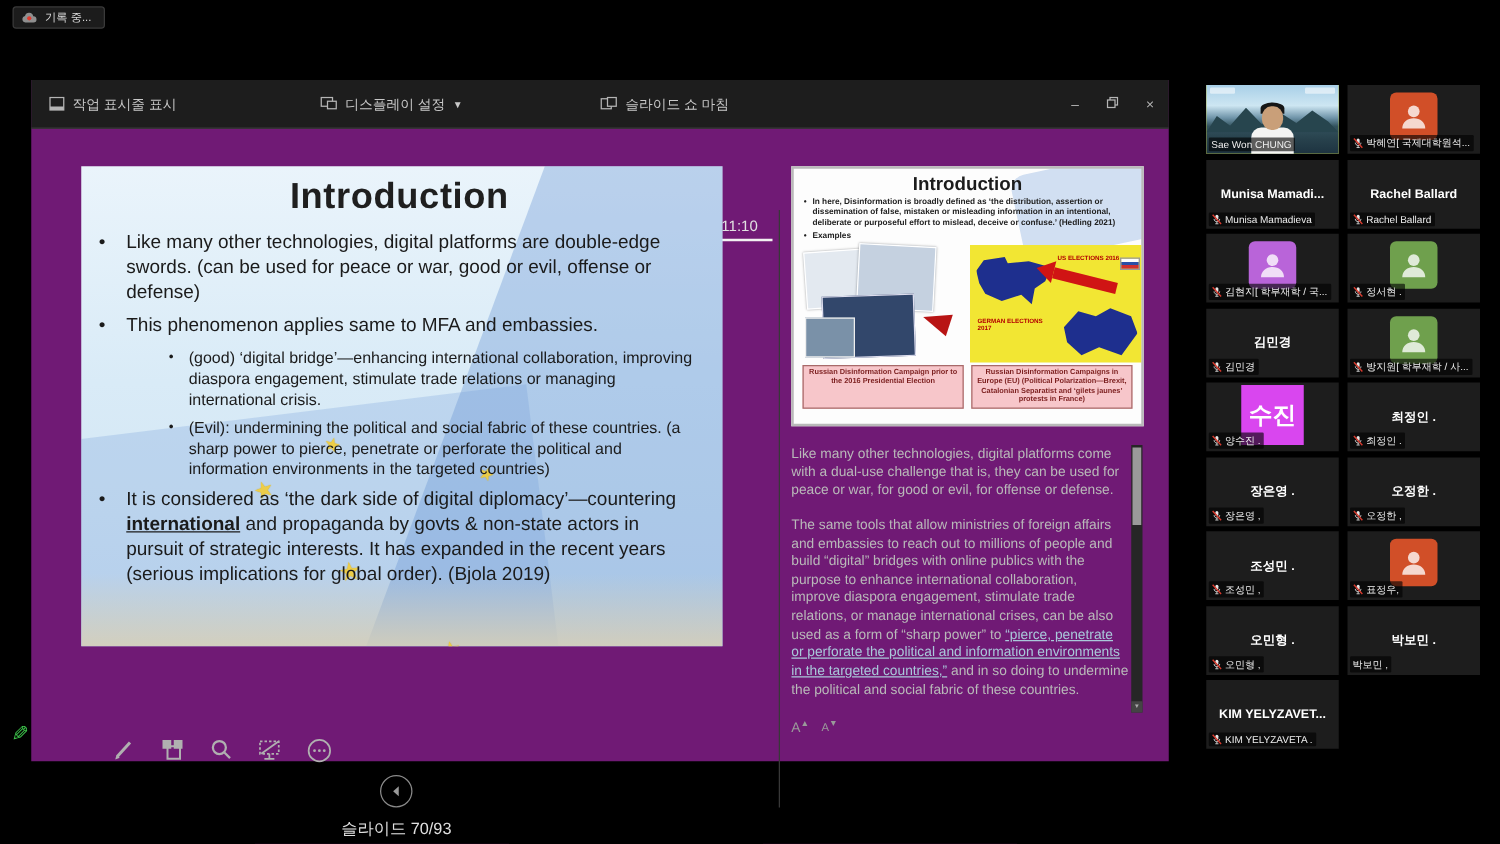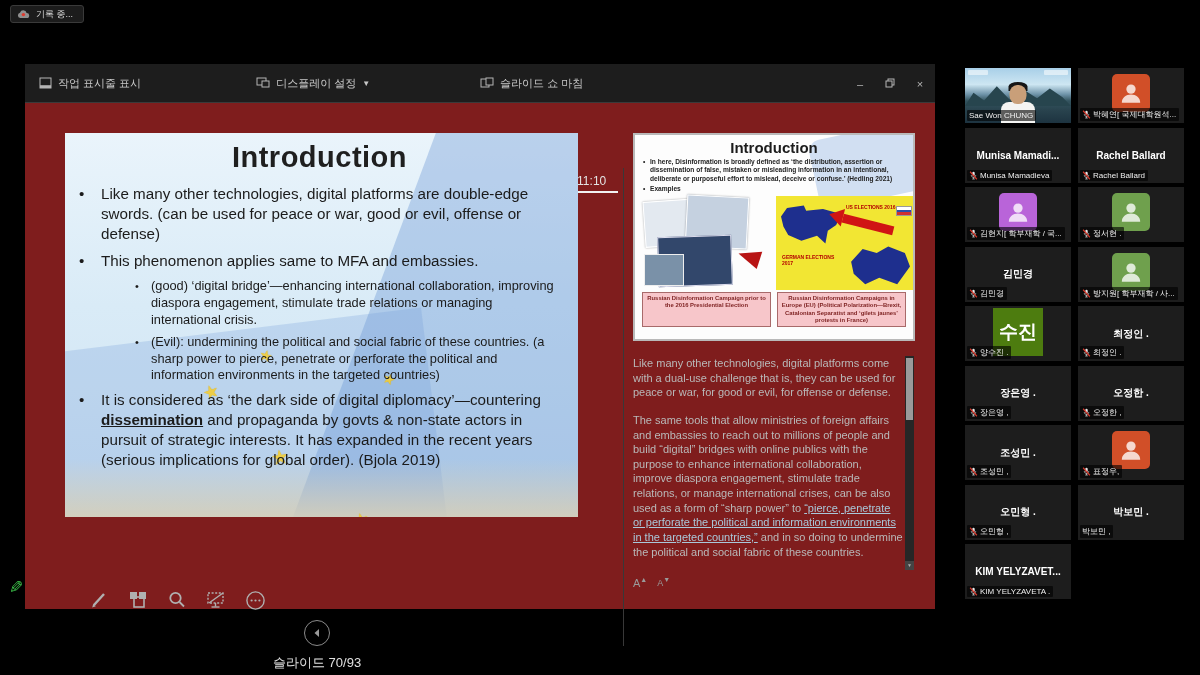--- a/index.html
+++ b/index.html
@@ -6,21 +6,21 @@
   body { background:#000; font-family:"Liberation Sans", sans-serif; }
   #screen { position:relative; width:1200px; height:675px; background:#000; overflow:hidden; }
 
   
   .rec-pill { position:absolute; left:10px; top:5px; height:18px; padding:0 10px 0 6px;
     background:#1c1c1c; border:1px solid #3a3a3a; border-radius:3px;
     display:flex; align-items:center; gap:6px; }
   .rec-pill span { font-size:9px; color:#ddd; }
 
   
-  .ppt { position:absolute; left:25px; top:64px; width:910px; height:545px; background:#7f1d1d; }
+  .ppt { position:absolute; left:25px; top:64px; width:910px; height:545px; background:#701a75; }
   .ppt-toolbar { position:absolute; left:0; top:0; width:100%; height:39px; background:#1d1d1d;
     border-bottom:1px solid #3a3a3a; display:flex; align-items:center; }
   .tb-item { display:flex; align-items:center; gap:6px; color:#c8c8c8; font-size:11px; padding:0 10px; height:100%; cursor:default; }
   .tb-item:nth-child(1){ margin-left:4px; }
   .tb-item:nth-child(2){ margin-left:95px; }
   .tb-item:nth-child(3){ margin-left:90px; }
   .caret { font-size:8px; color:#c8c8c8; }
   .win-ctrls { position:absolute; right:8px; top:0; height:39px; display:flex; align-items:center; gap:16px; }
   .win-btn { color:#b5b5b5; font-size:11px; width:14px; text-align:center; cursor:default; }
 
@@ -218,21 +218,21 @@
         <div class="b l2">
             <span class="dot">•</span>
             <span>(good) ‘digital bridge’—enhancing international collaboration, improving diaspora engagement, stimulate trade relations or managing international crisis.</span>
           </div>
         <div class="b l2">
             <span class="dot">•</span>
             <span>(Evil):  undermining the political and social fabric of these countries. (a sharp power to pierce, penetrate or perforate the political and information environments in the targeted countries)</span>
           </div>
         <div class="b l1">
             <span class="dot">•</span>
-          <span><span>It is considered as ‘the dark side of digital diplomacy’—countering </span><span class="em-word">dissemination</span><span> and propaganda by govts &amp; non-state actors in pursuit of strategic interests. It has expanded in the recent years (serious implications for global order). (Bjola 2019)</span></span>
+          <span><span>It is considered as ‘the dark side of digital diplomacy’—countering </span><span class="em-word">international</span><span> and propaganda by govts &amp; non-state actors in pursuit of strategic interests. It has expanded in the recent years (serious implications for global order). (Bjola 2019)</span></span>
         </div>
       </div>
     </div>
 
     <div class="annot-bar">
       <span class="tool">
         <svg width="20" height="20" viewBox="0 0 20 20">
             <line x1="5" y1="15" x2="15" y2="4" stroke="#b0b0b0" stroke-width="2.4"></line>
             <polygon points="3.2,17.6 4.2,13.8 6.8,16.2" fill="#b0b0b0"></polygon>
           </svg>
@@ -447,21 +447,21 @@
         <div class="tile-label">
           <svg width="9" height="9" viewBox="0 0 12 12">
             <rect x="4.4" y="1" width="3.2" height="5.6" rx="1.6" fill="#e8e8e8"></rect>
             <path d="M3 5.5c0 1.7 1.3 3 3 3s3-1.3 3-3M6 8.5v2M4.3 10.7h3.4" stroke="#e8e8e8" stroke-width=".9" fill="none"></path>
             <line x1="1.5" y1="1" x2="10.5" y2="11" stroke="#d93a2e" stroke-width="1.5"></line>
           </svg>
           <span>방지원[ 학부재학 / 사...</span>
         </div>
       </div>
       <div class="tile">
-        <div class="init-box" style="background: #4d7c0f;">수진</div>
+        <div class="init-box" style="background: #d946ef;">수진</div>
         <div class="tile-label">
           <svg width="9" height="9" viewBox="0 0 12 12">
             <rect x="4.4" y="1" width="3.2" height="5.6" rx="1.6" fill="#e8e8e8"></rect>
             <path d="M3 5.5c0 1.7 1.3 3 3 3s3-1.3 3-3M6 8.5v2M4.3 10.7h3.4" stroke="#e8e8e8" stroke-width=".9" fill="none"></path>
             <line x1="1.5" y1="1" x2="10.5" y2="11" stroke="#d93a2e" stroke-width="1.5"></line>
           </svg>
           <span>양수진 .</span>
         </div>
       </div>
       <div class="tile">

